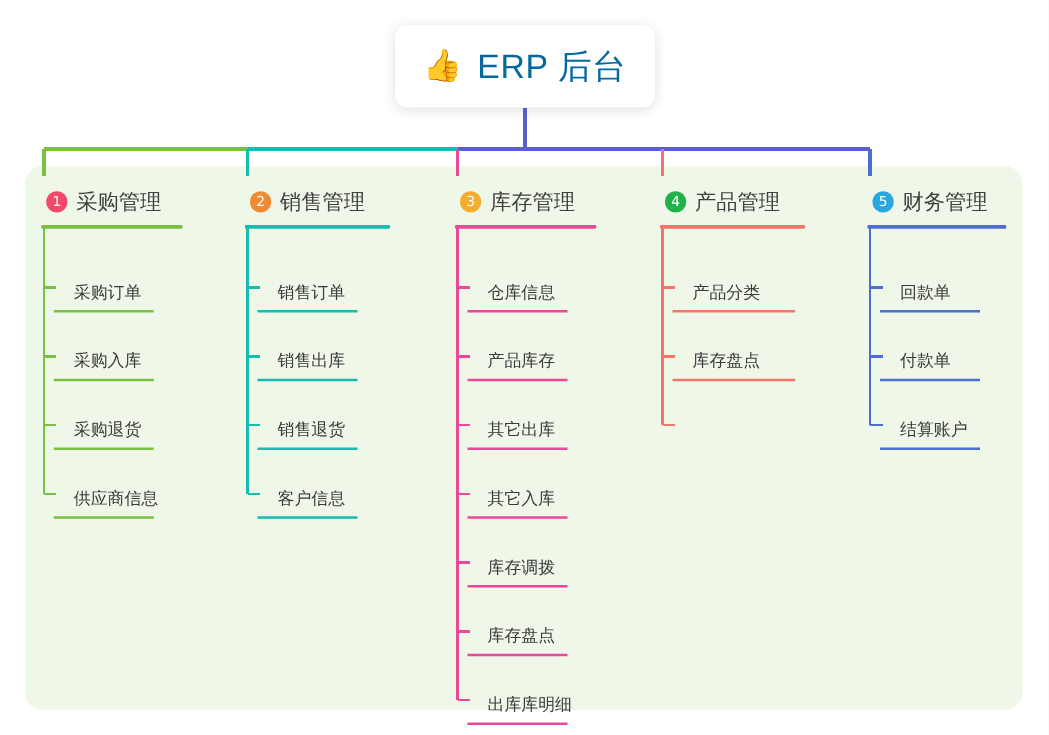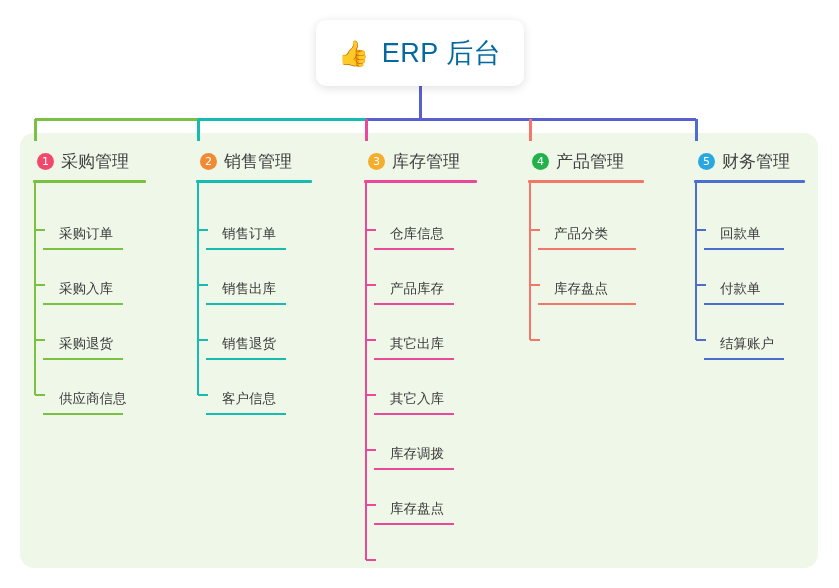--- a/index.html
+++ b/index.html
@@ -200,20 +200,24 @@
             <div class="leaf-rule" style="width: 80px; background: rgb(236, 72, 153);"></div>
           </div>
           <div class="leaf">
             <span class="leaf-label">库存调拨</span>
             <div class="leaf-rule" style="width: 80px; background: rgb(236, 72, 153);"></div>
           </div>
           <div class="leaf">
             <span class="leaf-label">库存盘点</span>
             <div class="leaf-rule" style="width: 80px; background: rgb(236, 72, 153);"></div>
           </div>
+          <div class="leaf">
+            <span class="leaf-label">出库库明细</span>
+            <div class="leaf-rule" style="width: 80px; background: rgb(236, 72, 153);"></div>
+          </div>
         </div>
       </div>
       <div class="col" style="left: 528px;">
         <div class="col-head">
           <span class="badge" style="background: rgb(33, 178, 75);">4</span>
           <span class="col-title">产品管理</span>
         </div>
         <div class="head-rule" style="width: 116px; background: rgb(244, 118, 107);"></div>
         <div class="leaves">
           <div class="leaf">

